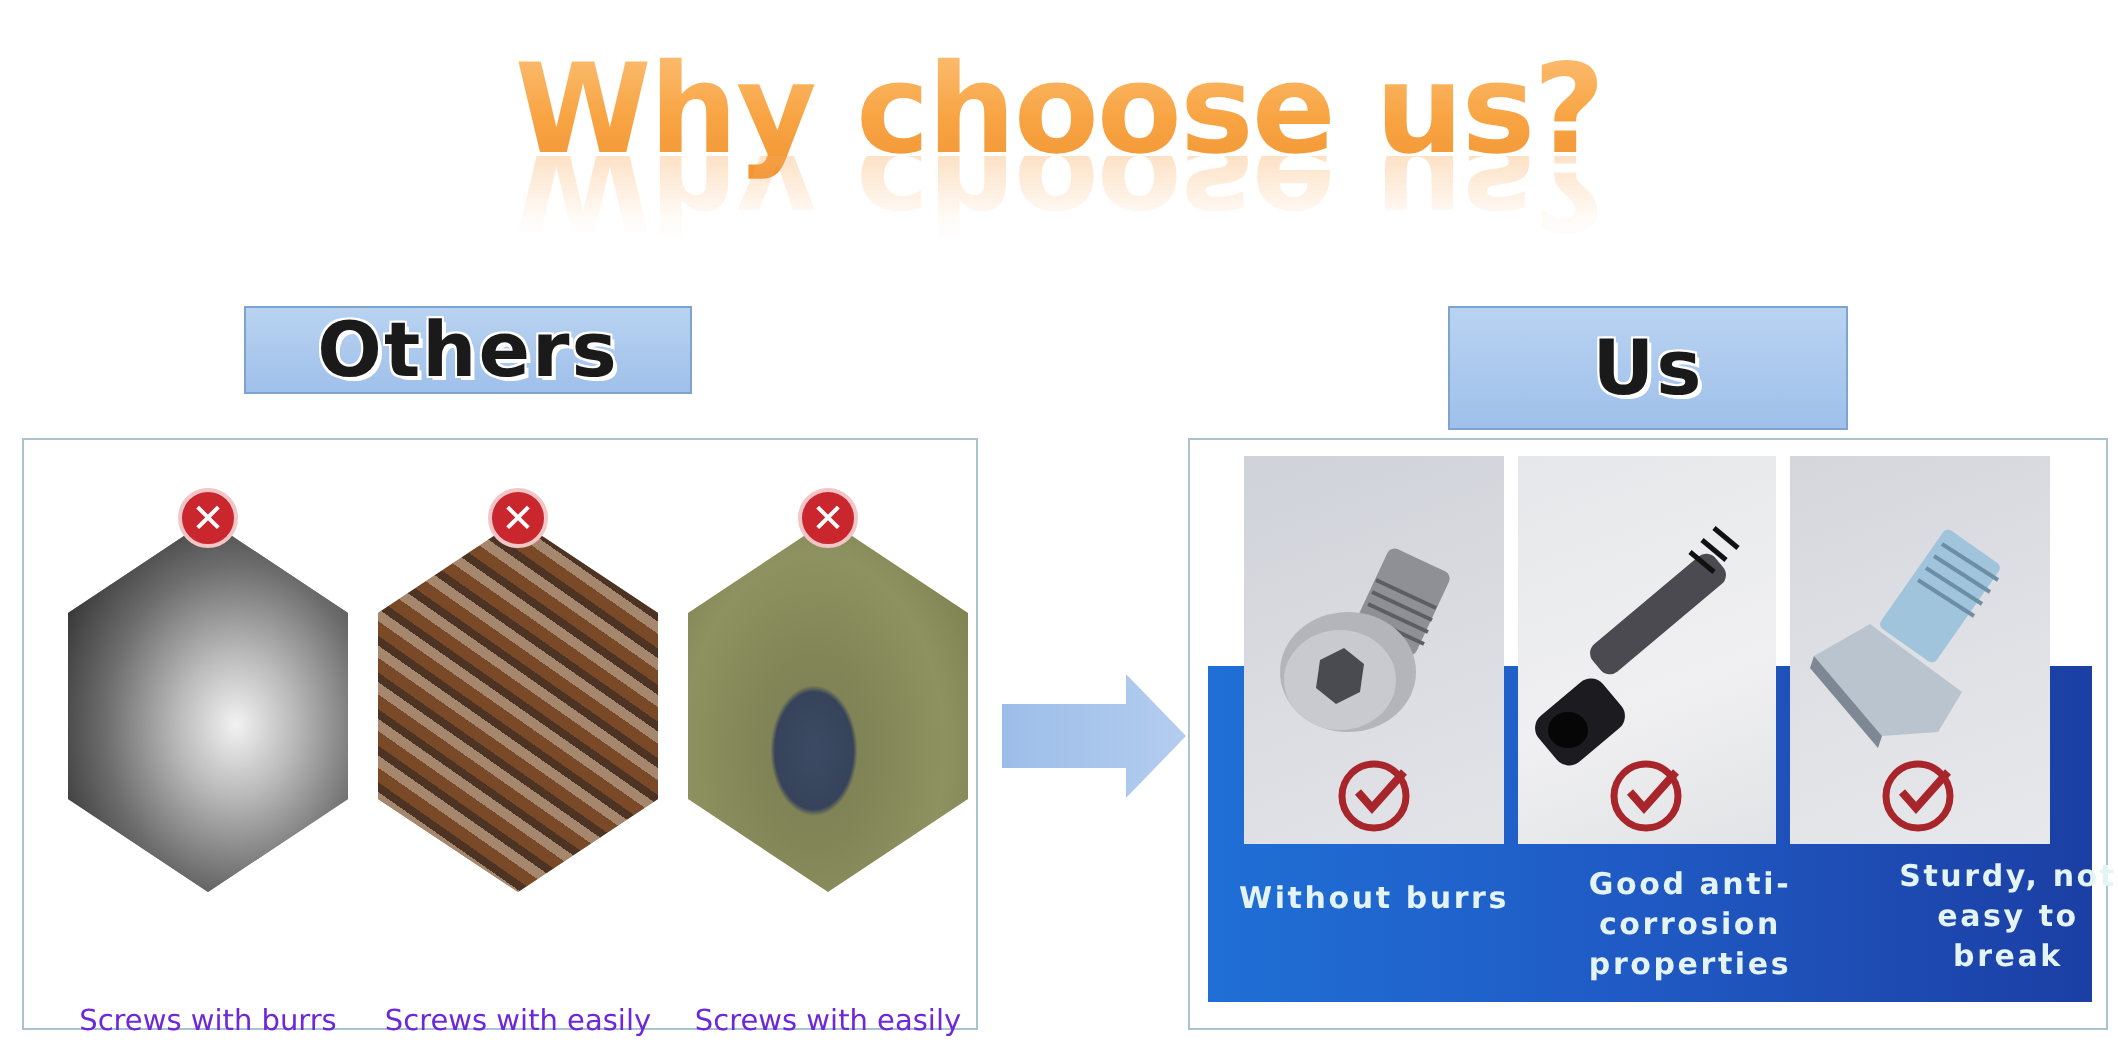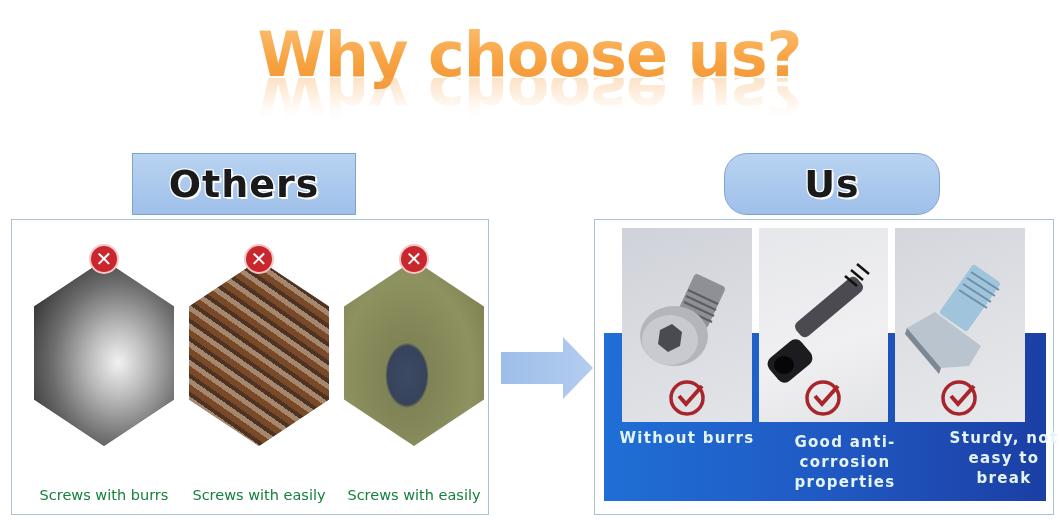--- a/index.html
+++ b/index.html
@@ -42,22 +42,22 @@
       repeating-linear-gradient(35deg, rgba(120,70,35,0.9) 0 6px, rgba(170,140,115,0.85) 6px 11px, rgba(70,45,30,0.9) 11px 15px),
       #8a6b50; }
   .hex3 { background: radial-gradient(ellipse at 45% 62%, #3c4a63 0%, #36435b 18%, #7f8355 20%, #8e9260 60%, #747846 100%); }
   .x-badge {
     position: absolute; left: 55px; top: 0; width: 30px; height: 30px; border-radius: 50%;
     background: #c9262e; border: 2px solid #f2c6c6; box-sizing: border-box; z-index: 2;
     display: flex; align-items: center; justify-content: center;
     color: #fff; font-size: 20px; font-weight: bold; line-height: 1;
   }
   .caption {
-    position: absolute; top: 240px; left: -20px; width: 180px; text-align: center;
-    font-family: "DejaVu Sans", sans-serif; font-size: 14.5px; color: #15803d; line-height: 22px;
+    position: absolute; top: 256px; left: -20px; width: 180px; text-align: center;
+    font-family: "DejaVu Sans", sans-serif; font-size: 14.5px; color: #6d28d9; line-height: 22px;
   }
   .arrow { position: absolute; left: 501px; top: 337px; width: 100px; height: 62px; }
   .blue-band {
     position: absolute; left: 604px; top: 333px; width: 442px; height: 168px;
     background: linear-gradient(to right, #1f6fd6 0%, #2059c3 50%, #1b3fa4 100%);
   }
   .photo { position: absolute; top: 228px; height: 194px; overflow: hidden; }
   .photo1 { left: 622px; width: 130px; background: linear-gradient(160deg, #cfd2d9, #dcdde2 60%, #e3e4e8); }
   .photo2 { left: 759px; width: 129px; background: linear-gradient(160deg, #e6e7ea, #f0f0f2 60%, #e2e3e6); }
   .photo3 { left: 895px; width: 130px; background: linear-gradient(160deg, #d4d6dc, #e1e2e6 60%, #e7e8eb); }
@@ -67,21 +67,21 @@
   }
 </style>
 </head>
 <body>
 
 <div class="title-wrap">
   <div class="title">Why choose us?</div>
   <div class="title-reflect">Why choose us?</div>
 </div>
 
-<div class="label-box" style="left:132px; top:153px; width:224px; height:62px;">
+<div class="label-box" style="left:122px; top:153px; width:224px; height:44px;">
   <span class="label-text">Others</span>
 </div>
 
 <div class="panel" style="left:11px; top:219px; width:478px; height:296px;">
   <div class="hex-item" style="left:22px; top:24px;">
     <div class="x-badge">✕</div>
     <div class="hex hex1"></div>
     <div class="caption">Screws with burrs</div>
   </div>
   <div class="hex-item" style="left:177px; top:24px;">
@@ -99,21 +99,21 @@
 <svg class="arrow" viewBox="0 0 100 62">
   <defs>
     <linearGradient id="ag" x1="0" x2="1" y1="0" y2="0">
       <stop offset="0" stop-color="#9dbde9"></stop>
       <stop offset="1" stop-color="#b3cdef"></stop>
     </linearGradient>
   </defs>
   <polygon points="0,15 62,15 62,0 92,31 62,62 62,47 0,47" fill="url(#ag)"></polygon>
 </svg>
 
-<div class="label-box" style="left:724px; top:153px; width:216px; height:62px;border-radius:23px;">
+<div class="label-box" style="left:724px; top:153px; width:200px; height:62px;">
   <span class="label-text">Us</span>
 </div>
 
 <div class="panel" style="left:594px; top:219px; width:460px; height:296px;"></div>
 <div class="blue-band"></div>
 
 <div class="photo photo1">
   <svg width="130" height="194" viewBox="0 0 130 194">
     <rect x="62" y="50" width="34" height="46" rx="4" fill="#8f9095" transform="rotate(25 79 73)"></rect>
     <g stroke="#5d5e63" stroke-width="2">
@@ -152,15 +152,15 @@
       <line x1="68" y1="56" x2="96" y2="74"></line>
         <line x1="64" y1="62" x2="92" y2="80"></line>
     </g>
     <polygon points="12,100 40,84 86,118 74,138 46,140" fill="#b9c4cf"></polygon>
     <polygon points="12,100 46,140 44,146 10,106" fill="#7d8894"></polygon>
     <circle cx="64" cy="170" r="16" fill="none" stroke="#a8252b" stroke-width="3.5"></circle>
     <polyline points="56,168 63,176 79,158" fill="none" stroke="#a8252b" stroke-width="4"></polyline>
   </svg>
 </div>
 
-<div class="us-caption" style="left:612px; width:150px;">Without burrs</div>
+<div class="us-caption" style="left:612px; width:150px;margin-top:11px;">Without burrs</div>
 <div class="us-caption" style="left:786px; width:118px; top:432px;">Good anti-corrosion properties</div>
 <div class="us-caption" style="left:945px; width:118px;">Sturdy, not easy to break</div>
 
 </body></html>

